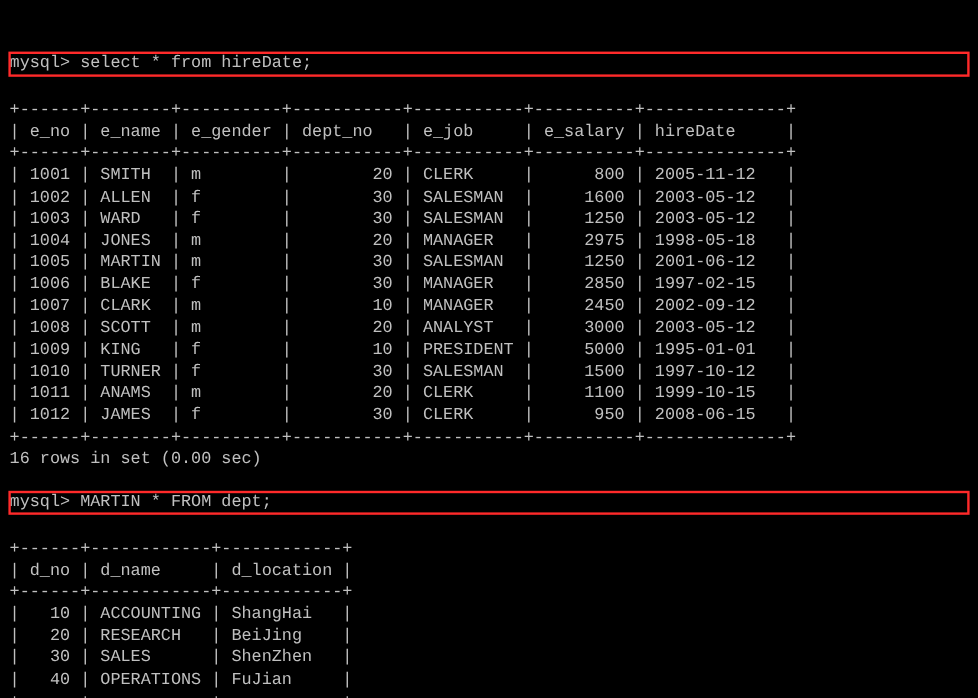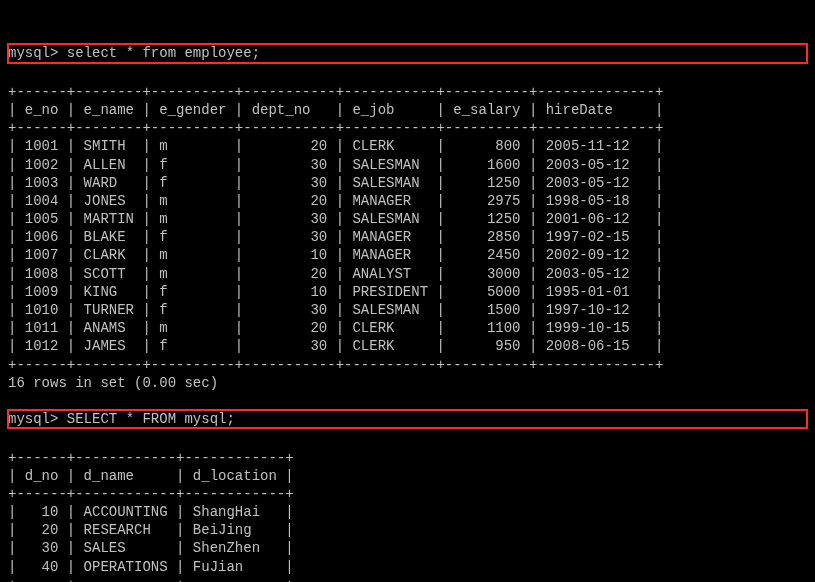--- a/index.html
+++ b/index.html
@@ -18,40 +18,40 @@
       outline: 2px solid #ff2a2a;
       outline-offset: -1px;
       display: inline-block;
       margin-bottom: 2px;
     }
     .prompt-line { display: block; }
   </style>
 </head>
 <body>
 
-<span class="hl prompt-line"><span>mysql&gt;</span> <span>select * from employee;</span>                 </span>
+<span class="hl prompt-line"><span>mysql&gt;</span> <span>select * from hireDate;</span>                 </span>
 <span id="tbl1">+------+--------+----------+-----------+-----------+----------+--------------+
 | e_no | e_name | e_gender | dept_no   | e_job     | e_salary | hireDate     |
 +------+--------+----------+-----------+-----------+----------+--------------+
 | 1001 | SMITH  | m        |        20 | CLERK     |      800 | 2005-11-12   |
 | 1002 | ALLEN  | f        |        30 | SALESMAN  |     1600 | 2003-05-12   |
 | 1003 | WARD   | f        |        30 | SALESMAN  |     1250 | 2003-05-12   |
 | 1004 | JONES  | m        |        20 | MANAGER   |     2975 | 1998-05-18   |
 | 1005 | MARTIN | m        |        30 | SALESMAN  |     1250 | 2001-06-12   |
 | 1006 | BLAKE  | f        |        30 | MANAGER   |     2850 | 1997-02-15   |
 | 1007 | CLARK  | m        |        10 | MANAGER   |     2450 | 2002-09-12   |
 | 1008 | SCOTT  | m        |        20 | ANALYST   |     3000 | 2003-05-12   |
 | 1009 | KING   | f        |        10 | PRESIDENT |     5000 | 1995-01-01   |
 | 1010 | TURNER | f        |        30 | SALESMAN  |     1500 | 1997-10-12   |
 | 1011 | ANAMS  | m        |        20 | CLERK     |     1100 | 1999-10-15   |
 | 1012 | JAMES  | f        |        30 | CLERK     |      950 | 2008-06-15   |
 +------+--------+----------+-----------+-----------+----------+--------------+</span>
 <span>16 rows in set (0.00 sec)</span>
 
-<span class="hl prompt-line"><span>mysql&gt;</span> <span>SELECT * FROM mysql;</span>         </span>
+<span class="hl prompt-line"><span>mysql&gt;</span> <span>MARTIN * FROM dept;</span>         </span>
 <span id="tbl2">+------+------------+------------+
 | d_no | d_name     | d_location |
 +------+------------+------------+
 |   10 | ACCOUNTING | ShangHai   |
 |   20 | RESEARCH   | BeiJing    |
 |   30 | SALES      | ShenZhen   |
 |   40 | OPERATIONS | FuJian     |
 +------+------------+------------+</span>
 
 

